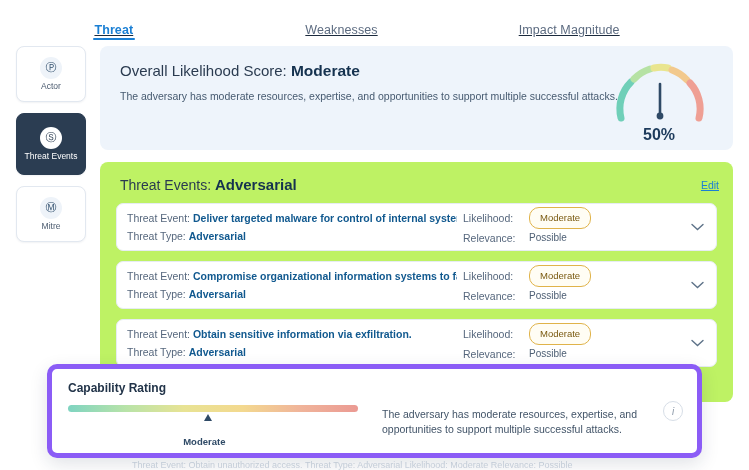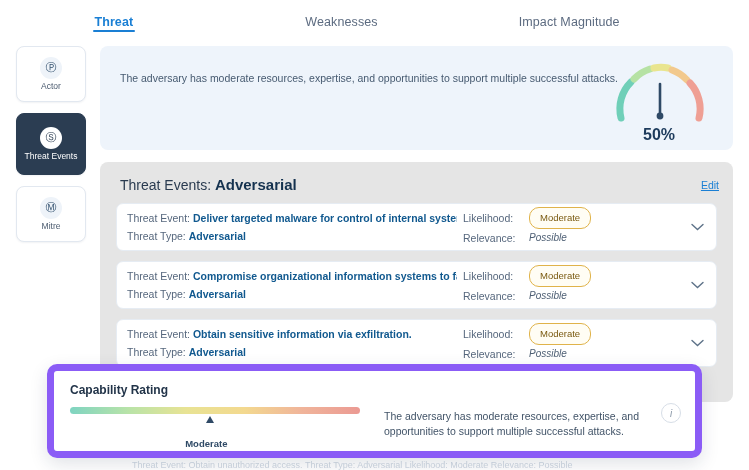--- a/index.html
+++ b/index.html
@@ -10,24 +10,25 @@
     background: #ffffff;
     font-family: "Liberation Sans", sans-serif;
     overflow: hidden;
     position: relative;
     color: #1b2a3d;
   }
 
   
   .tabbar {
     position: absolute;
-    left: 0; top: 4px;
+    left: 0; top: 12px;
     width: 683px; height: 36px;
     display: flex;
     align-items: flex-start;
+    text-decoration: underline;
   }
   .tab {
     flex: 1 1 0;
     text-align: center;
     font-size: 12.5px;
     color: #5c6b80;
     padding-top: 11px;
     position: relative;
     cursor: pointer;
     letter-spacing: .1px;
@@ -123,21 +124,21 @@
     position: absolute;
     left: 0; right: 0; bottom: 0;
     font-size: 16px;
     font-weight: bold;
     color: #1d3b5c;
   }
 
   
   .events-card {
     margin-top: 12px;
-    background: #e5e5e5;
+    background: #bef264;
     border-radius: 8px;
     padding: 14px 16px 10px 16px;
     position: relative;
     min-height: 240px;
   }
   .events-head {
     font-size: 14px;
     color: #2a3b50;
     margin-left: 4px;
   }
@@ -182,37 +183,37 @@
   }
   .ev-r-key { font-size: 10.5px; color: #56677d; width: 58px; }
   .pill {
     border: 1px solid #e0b34a;
     color: #7a5a10;
     background: #fffdf4;
     border-radius: 10px;
     font-size: 9.5px;
     padding: 1px 10px;
   }
-  .plain-val { font-size: 10px; color: #4f6075; font-style: italic; }
+  .plain-val { font-size: 10px; color: #4f6075; }
   .chev {
     position: absolute;
     right: 12px; top: 50%;
     transform: translateY(-50%);
     color: #5d7governor;
     cursor: pointer;
   }
   .chev svg { display: block; }
 
   
   .overlay {
     position: absolute;
     left: 47px; bottom: 12px;
     width: 655px; height: 94px;
     background: #ffffff;
-    border: 7px solid #8b5cf6;
+    border: 5px solid #8b5cf6;
     border-radius: 10px;
     box-shadow: 0 6px 18px rgba(20,40,70,.13);
     padding: 12px 16px;
   }
   .ov-title {
     font-size: 12px;
     font-weight: bold;
     color: #223449;
   }
   .ov-body {
@@ -310,20 +311,24 @@
   </div>
   <div class="rail-item">
     <span class="rail-ico">Ⓜ</span>
     <span class="rail-label">Mitre</span>
   </div>
 </div>
 
 <div class="main">
 
   <div class="score-card">
+    <div class="score-title">
+      <span>Overall Likelihood Score:</span>
+      <b>Moderate</b>
+    </div>
     <div class="score-sub">The adversary has moderate resources, expertise, and opportunities to support multiple successful attacks.</div>
 
     <div class="gauge-wrap">
       <svg width="96" height="66" viewBox="0 0 96 66">
         <path d="M10 60 A38 38 0 0 1 20 24" fill="none" stroke="#6fcfb8" stroke-width="7" stroke-linecap="round"></path>
         <path d="M23 21 A38 38 0 0 1 39 11" fill="none" stroke="#b6e2a4" stroke-width="7" stroke-linecap="round"></path>
         <path d="M43 10 A38 38 0 0 1 57 10" fill="none" stroke="#e9e58f" stroke-width="7" stroke-linecap="round"></path>
         <path d="M61 12 A38 38 0 0 1 76 22" fill="none" stroke="#f2c98d" stroke-width="7" stroke-linecap="round"></path>
         <path d="M79 25 A38 38 0 0 1 88 60" fill="none" stroke="#ef9f94" stroke-width="7" stroke-linecap="round"></path>
         <line x1="49" y1="58" x2="49" y2="26" stroke="#2f4a66" stroke-width="2.6" stroke-linecap="round"></line>

